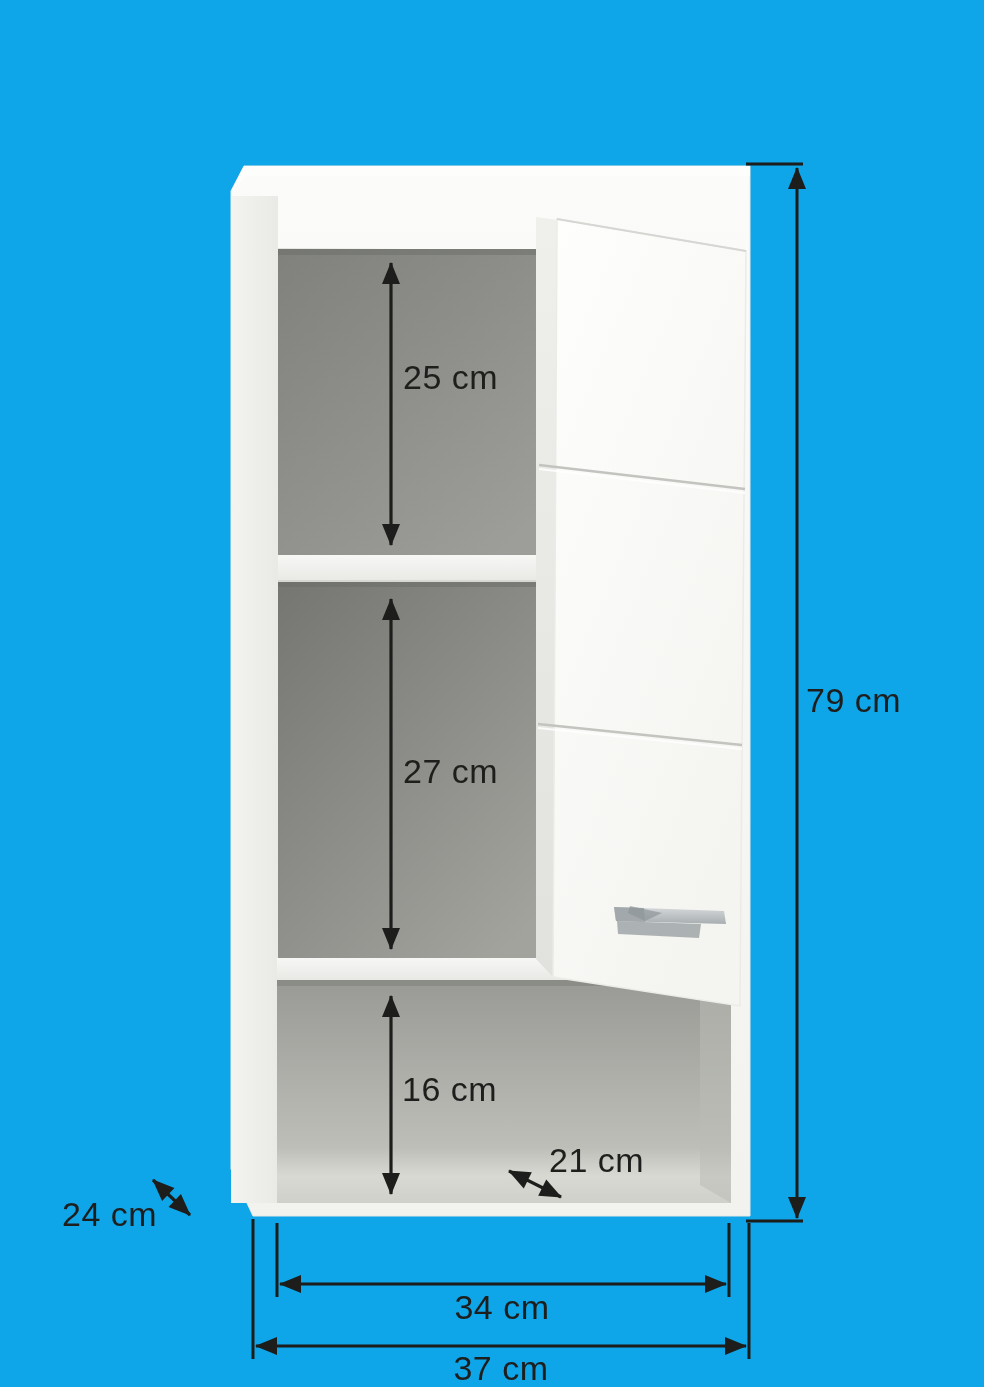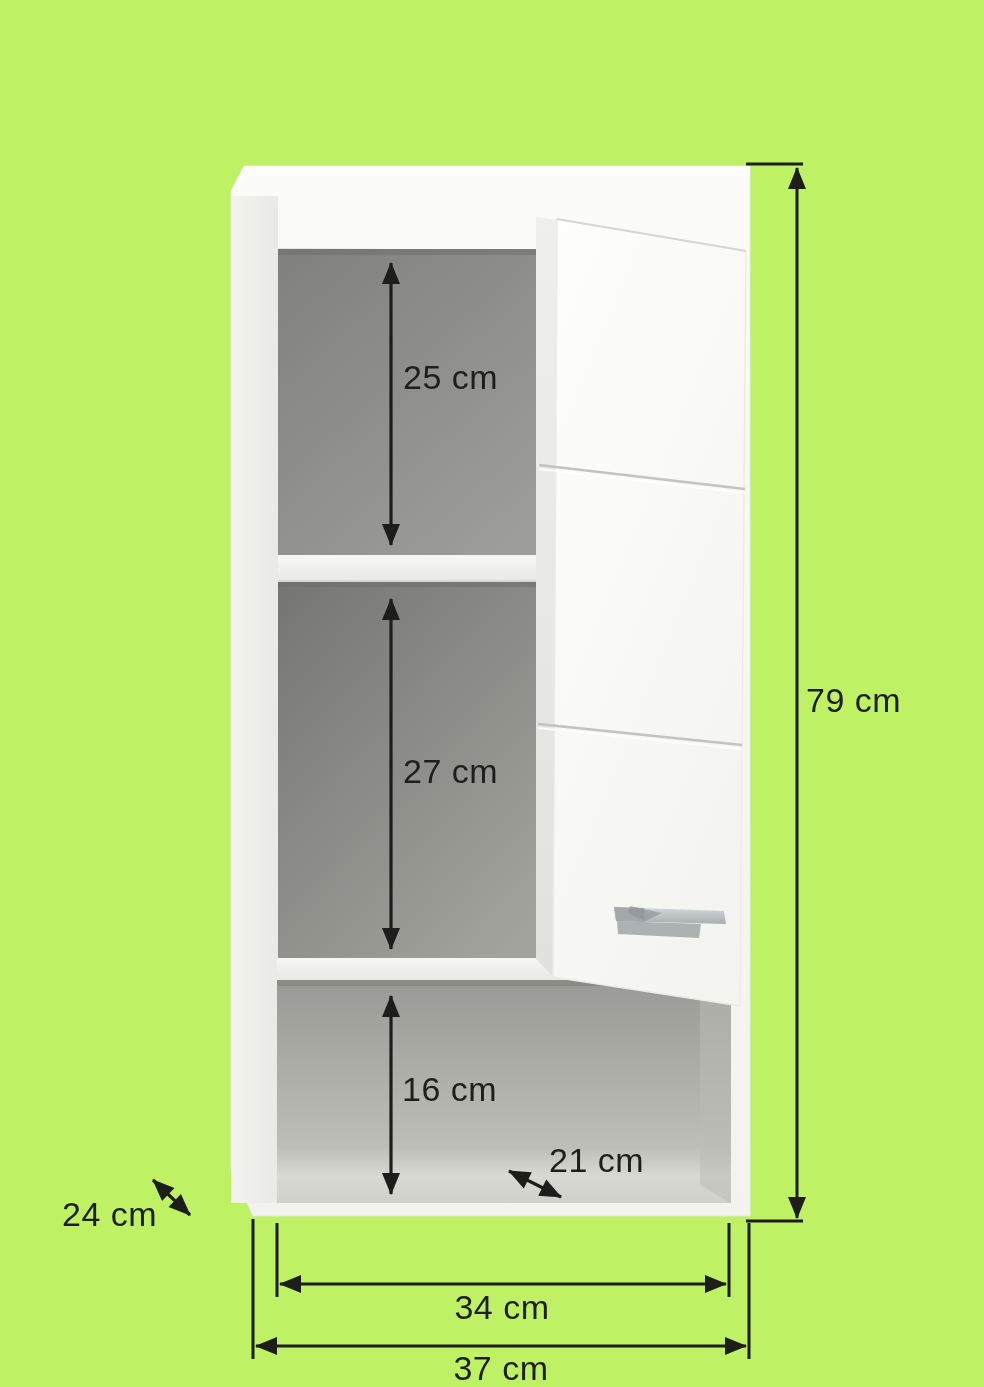--- a/index.html
+++ b/index.html
@@ -1,19 +1,19 @@
 <!DOCTYPE html>
 <html><head>
 <meta charset="utf-8">
 <style>
   html,body{margin:0;padding:0;background:#ffffff;}
   .stage{
     position:relative;
     width:984px;height:1387px;
-    background:#bef264;
+    background:#0ea5e9;
     overflow:hidden;
     font-family:"Liberation Sans", sans-serif;
   }
   svg{display:block;}
   text.dim-label{
     font-family:"Liberation Sans", sans-serif;
     font-size:34px;
     fill:#1e1e1c;
     letter-spacing:0.5px;
   }

